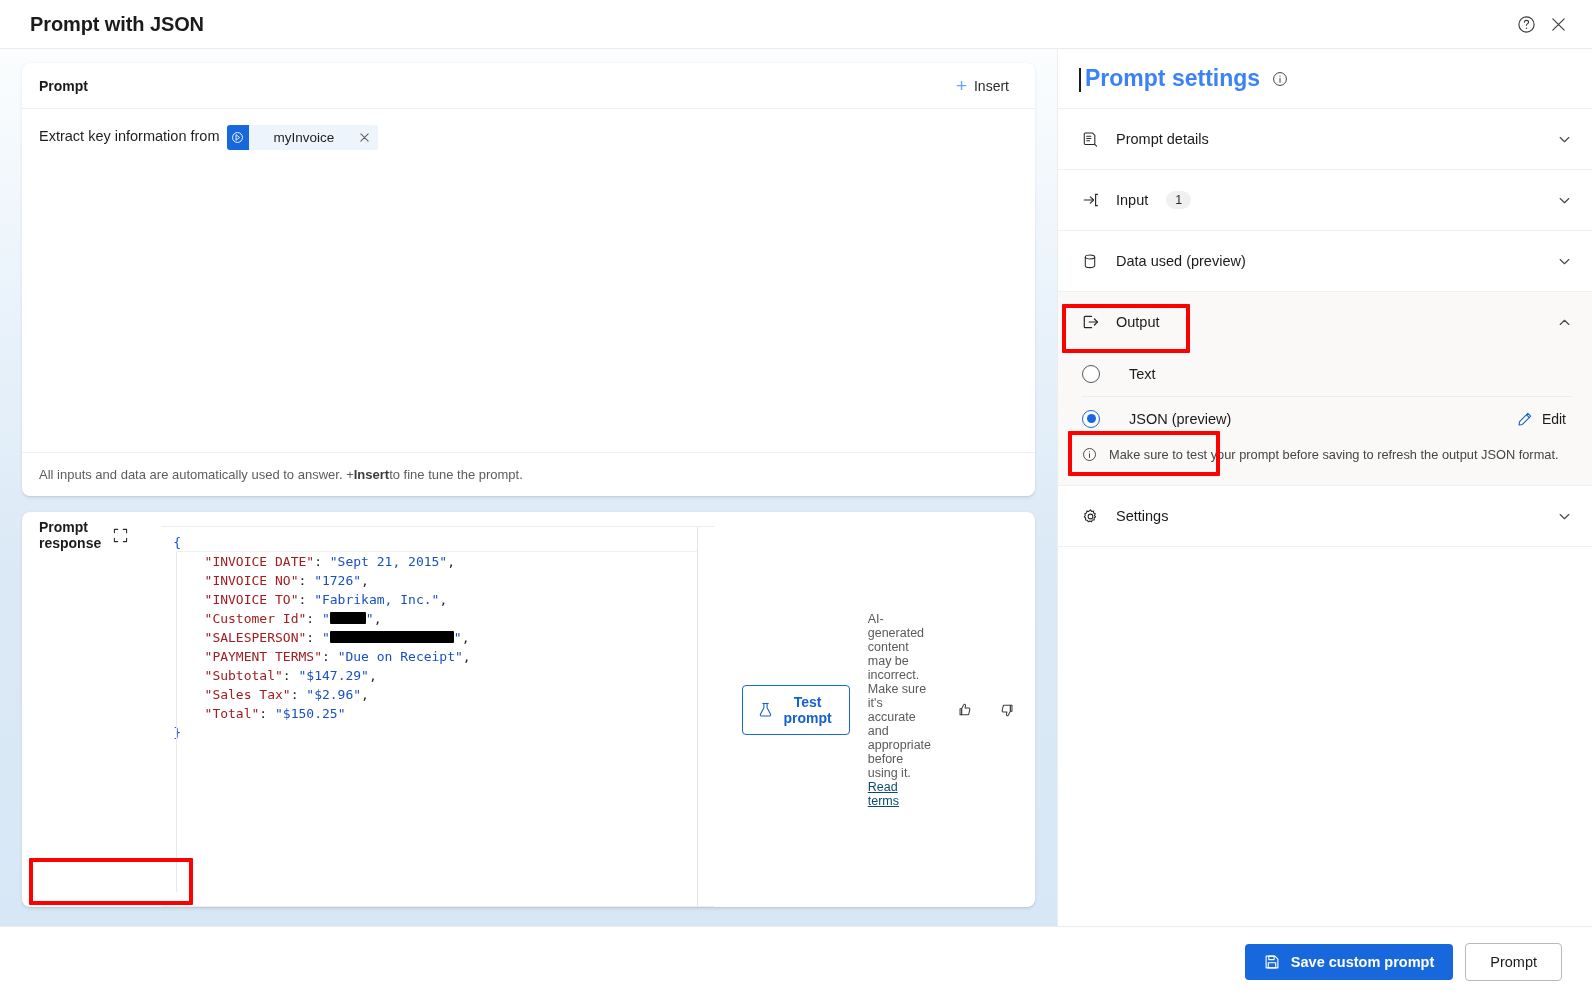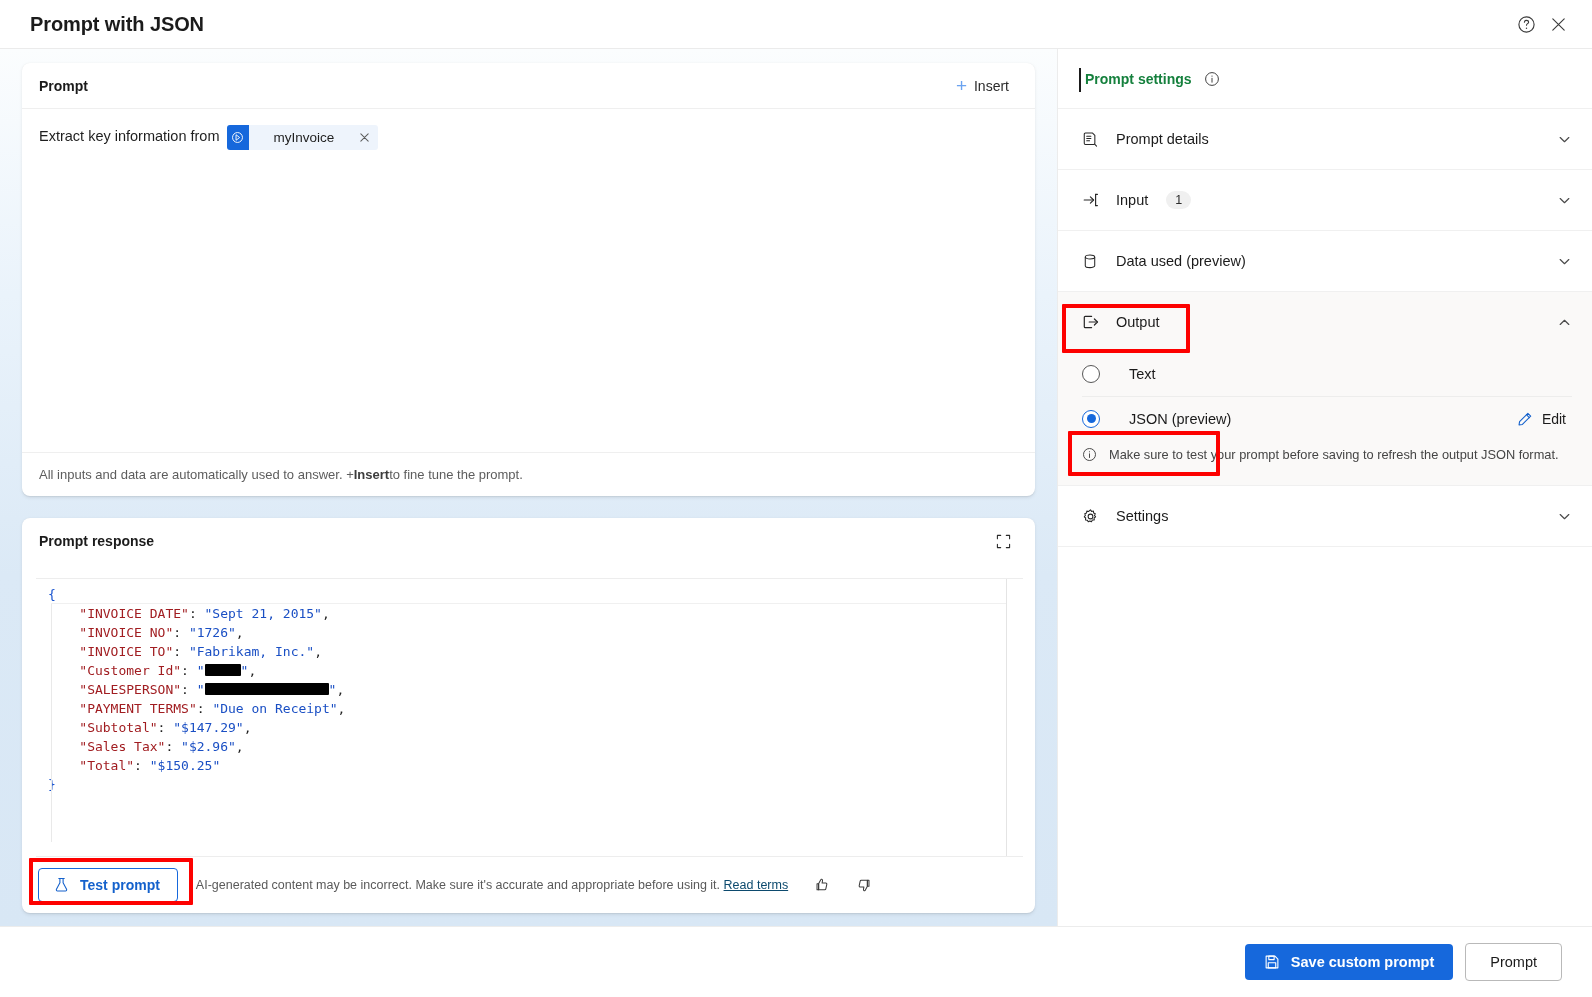--- a/index.html
+++ b/index.html
@@ -133,23 +133,23 @@
     border-top: 1px solid #efefef;
     display: flex; align-items: center;
     padding: 0 18px 0 17px;
     font-size: 13px;
     color: #5d5d5d;
   }
   .prompt-foot b { font-weight: 600; color: #3c3c3c; }
 
   
   .response-card {
-    margin-top: 22px;
+    margin-top: 16px;
     height: 395px;
-    display: flex; flex-direction: column;
+    display: flex; 
   }
   .expand-btn {
     width: 28px; height: 28px;
     display: flex; align-items: center; justify-content: center;
     border-radius: 4px; cursor: pointer; color: #2b2b2b;
   }
 
   .code-wrap {
     flex: 1 1 auto;
     position: relative;
@@ -248,21 +248,21 @@
     border-bottom: 1px solid #f0f0f0;
     position: relative;
   }
   .panel-head .caret {
     position: absolute;
     left: 21px; top: 19px;
     width: 2px; height: 24px;
     background: #1b1b1b;
   }
   .panel-title {
-    font-size: 14px; font-weight: 600; color: #15803d;
+    font-size: 23px; font-weight: 600; color: #3b82f6;
     padding-left: 6px;
   }
   .info-dot { color: #3b3b3b; display: flex; align-items: center; }
 
   .acc-item {
     border-bottom: 1px solid #f0f0f0;
   }
   .acc-head {
     height: 60px;
     display: flex; align-items: center;

